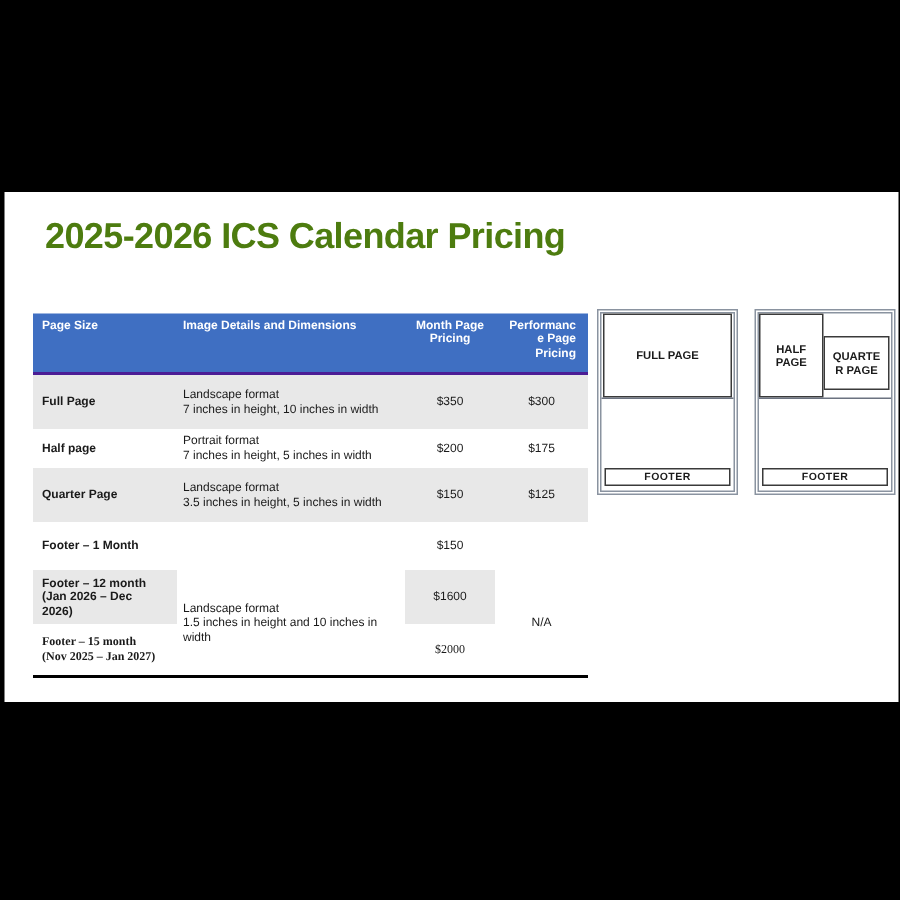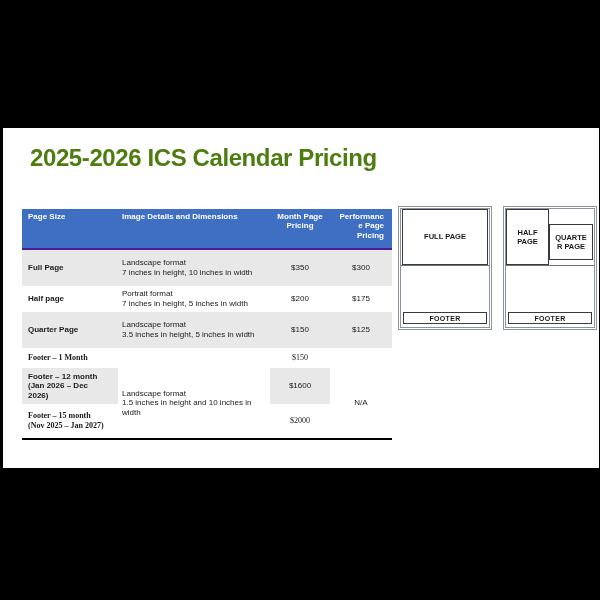--- a/index.html
+++ b/index.html
@@ -56,21 +56,21 @@
   td.size {
     font-weight: 700;
     padding: 2px 10px 2px 6px;
     text-align: left;
   }
   td.desc { padding: 2px 6px 2px 4px; text-align: left; }
   td.price { text-align: center; padding: 2px 2px; }
   tr.r1 td { height: 37px; }
   tr.r2 td { height: 26px; }
   tr.r3 td { height: 36px; }
-  tr.r4 td { height: 20px; font-family: Liberation Serif, serif; }
+  tr.r4 td { height: 32px; }
   tr.r5 td { height: 36px; }
   tr.r6 td { height: 35px; font-family: Liberation Serif, serif; }
   .shade { background: var(--row-shade, #E8E8E8); }
   tr.r6 td, td.span2 { border-bottom: 2.5px solid #000; }
   td.span2 { background: #fff; }
   
   .diagram {
     position: absolute;
     top: 78px;
     width: 94px; height: 124px;

